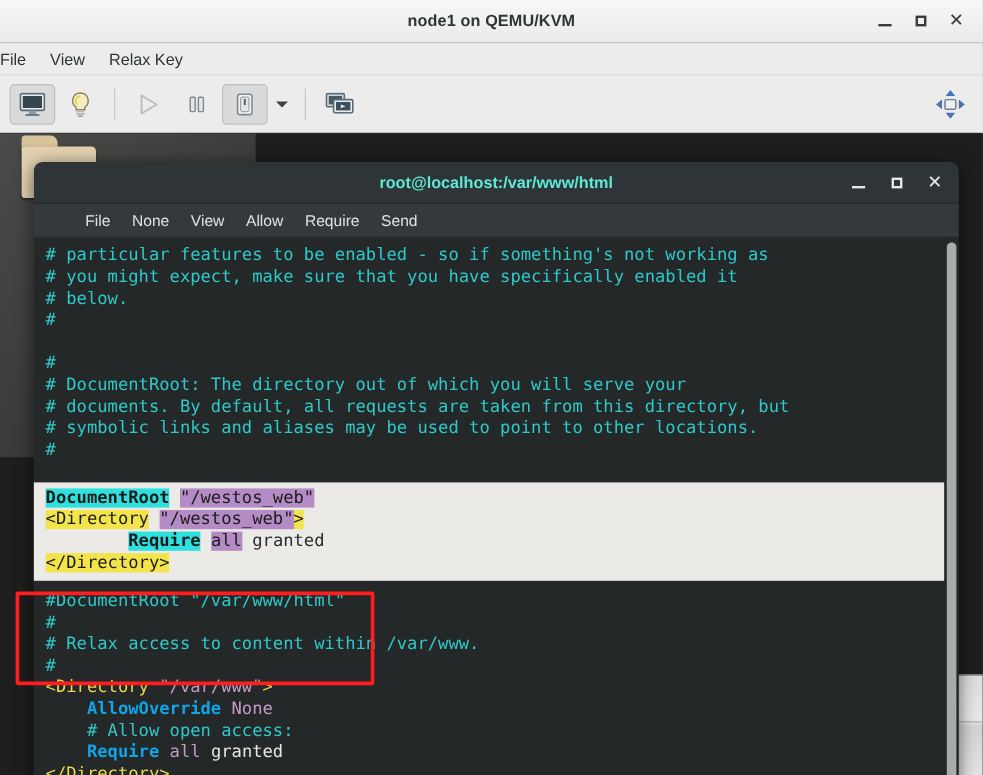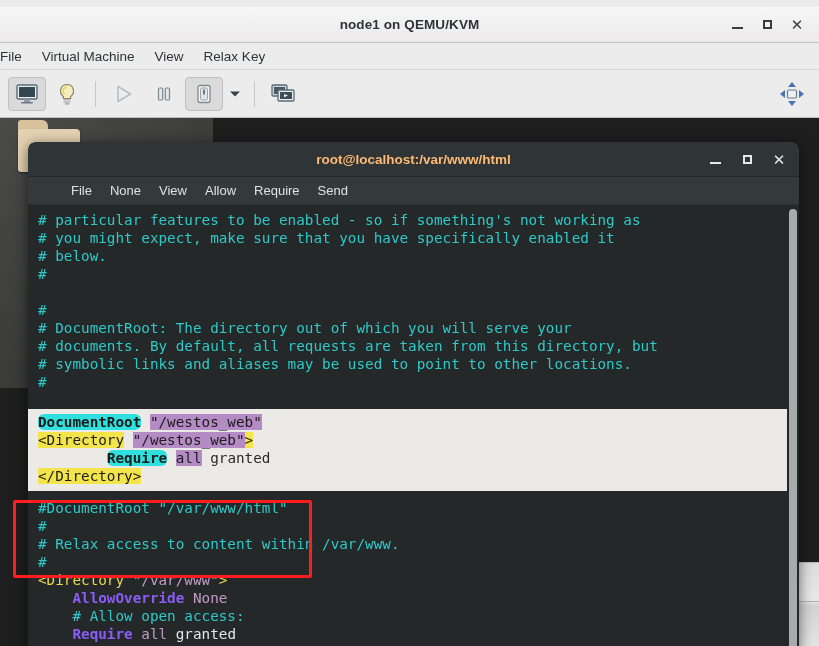--- a/index.html
+++ b/index.html
@@ -17,21 +17,20 @@
     background: #ececec;
   }
 
   
   .vm-titlebar {
     height: 36px; flex: 0 0 36px;
     background: linear-gradient(#f7f7f7, #eceaea);
     border-bottom: 1px solid #c3c3c3;
     display: flex; align-items: center;
     position: relative;
-    margin-top: 7px;
   }
   .vm-title {
     position: absolute; left: 0; right: 0; text-align: center;
     font-size: 13.5px; color: #2e3436; font-weight: 600;
     letter-spacing: .1px;
   }
   .vm-winbtns {
     position: absolute; right: 8px; top: 0; bottom: 0;
     display: flex; align-items: center; gap: 2px;
   }
@@ -140,21 +139,21 @@
   .term-titlebar {
     height: 35px; flex: 0 0 35px;
     background: #2f3436;
     display: flex; align-items: center;
     position: relative;
     border-radius: 7px 7px 0 0;
     border-bottom: 1px solid #23282a;
   }
   .term-title {
     position:absolute; left:0; right:0; text-align:center;
-    font-size: 13.5px; color: #fdba74; font-weight: 600;
+    font-size: 13.5px; color: #5eead4; font-weight: 600;
   }
   .term-winbtns {
     position:absolute; right: 6px; top:0; bottom:0;
     display:flex; align-items:center; gap: 4px;
   }
   .term-winbtn {
     width: 28px; height: 26px; display:flex;
     align-items:center; justify-content:center;
     color:#e6e8e8; border-radius:3px;
   }
@@ -184,38 +183,38 @@
     padding: 6px 0 0 10px;
     font-family: "DejaVu Sans Mono", "Liberation Mono", monospace;
     font-size: 14.3px;
     line-height: 18px;
     color: #d8d8d8;
     white-space: pre;
     overflow: hidden;
   }
   .line { height: 18px; }
   .cy   { color: #2ec9c9; }
-  .cyb  { color: #8b5cf6; font-weight: bold; }
+  .cyb  { color: #0ea5e9; font-weight: bold; }
   .yl   { color: #e8d84a; }
   .pu   { color: #c39bc6; }
   .wh   { color: #e6e6e6; }
 
   
   .sel-block {
     position: absolute;
     left: 0; right: 12px;
     background: #eceae7;
     padding-left: 10px;
     font-family: "DejaVu Sans Mono", "Liberation Mono", monospace;
     font-size: 14.3px;
     line-height: 18px;
     white-space: pre;
   }
   .sel-block .line { height: 18px; }
-  .hl-cy  { background:#2ee0de; color:#1b1b1b; font-weight:bold;border-radius:6px; }
+  .hl-cy  { background:#2ee0de; color:#1b1b1b; font-weight:bold; }
   .hl-pu  { background:#b48bc4; color:#1b1b1b; }
   .hl-yl  { background:#f2e44a; color:#1b1b1b; }
   .hl-pl  { color:#2b2b2b; }
 
   .term-scrollbar {
     position:absolute; right:0; top:0; bottom:0; width:12px;
     background:#242829;
   }
   .term-scroll-thumb {
     position:absolute; right:2px; top:4px; width:8px; height:460px;
@@ -247,21 +246,20 @@
         <i class="glyph-max"></i>
       </div>
       <div class="vm-winbtn">
         <span class="glyph-close">✕</span>
       </div>
     </div>
   </div>
 
   <div class="vm-menubar">
     <div class="vm-menu-item">File</div>
-    <div class="vm-menu-item">Virtual Machine</div>
     <div class="vm-menu-item">View</div>
     <div class="vm-menu-item">Relax Key</div>
   </div>
 
   <div class="vm-toolbar">
     <div class="tb-btn active">
       <svg width="22" height="20" viewBox="0 0 22 20">
         <rect x="1" y="1" width="20" height="14" rx="1.5" fill="#e9eef2" stroke="#5a6b78" stroke-width="1.4"></rect>
         <rect x="3" y="3" width="16" height="10" fill="#37474f"></rect>
         <rect x="8" y="15" width="6" height="3" fill="#8c9aa3"></rect>

